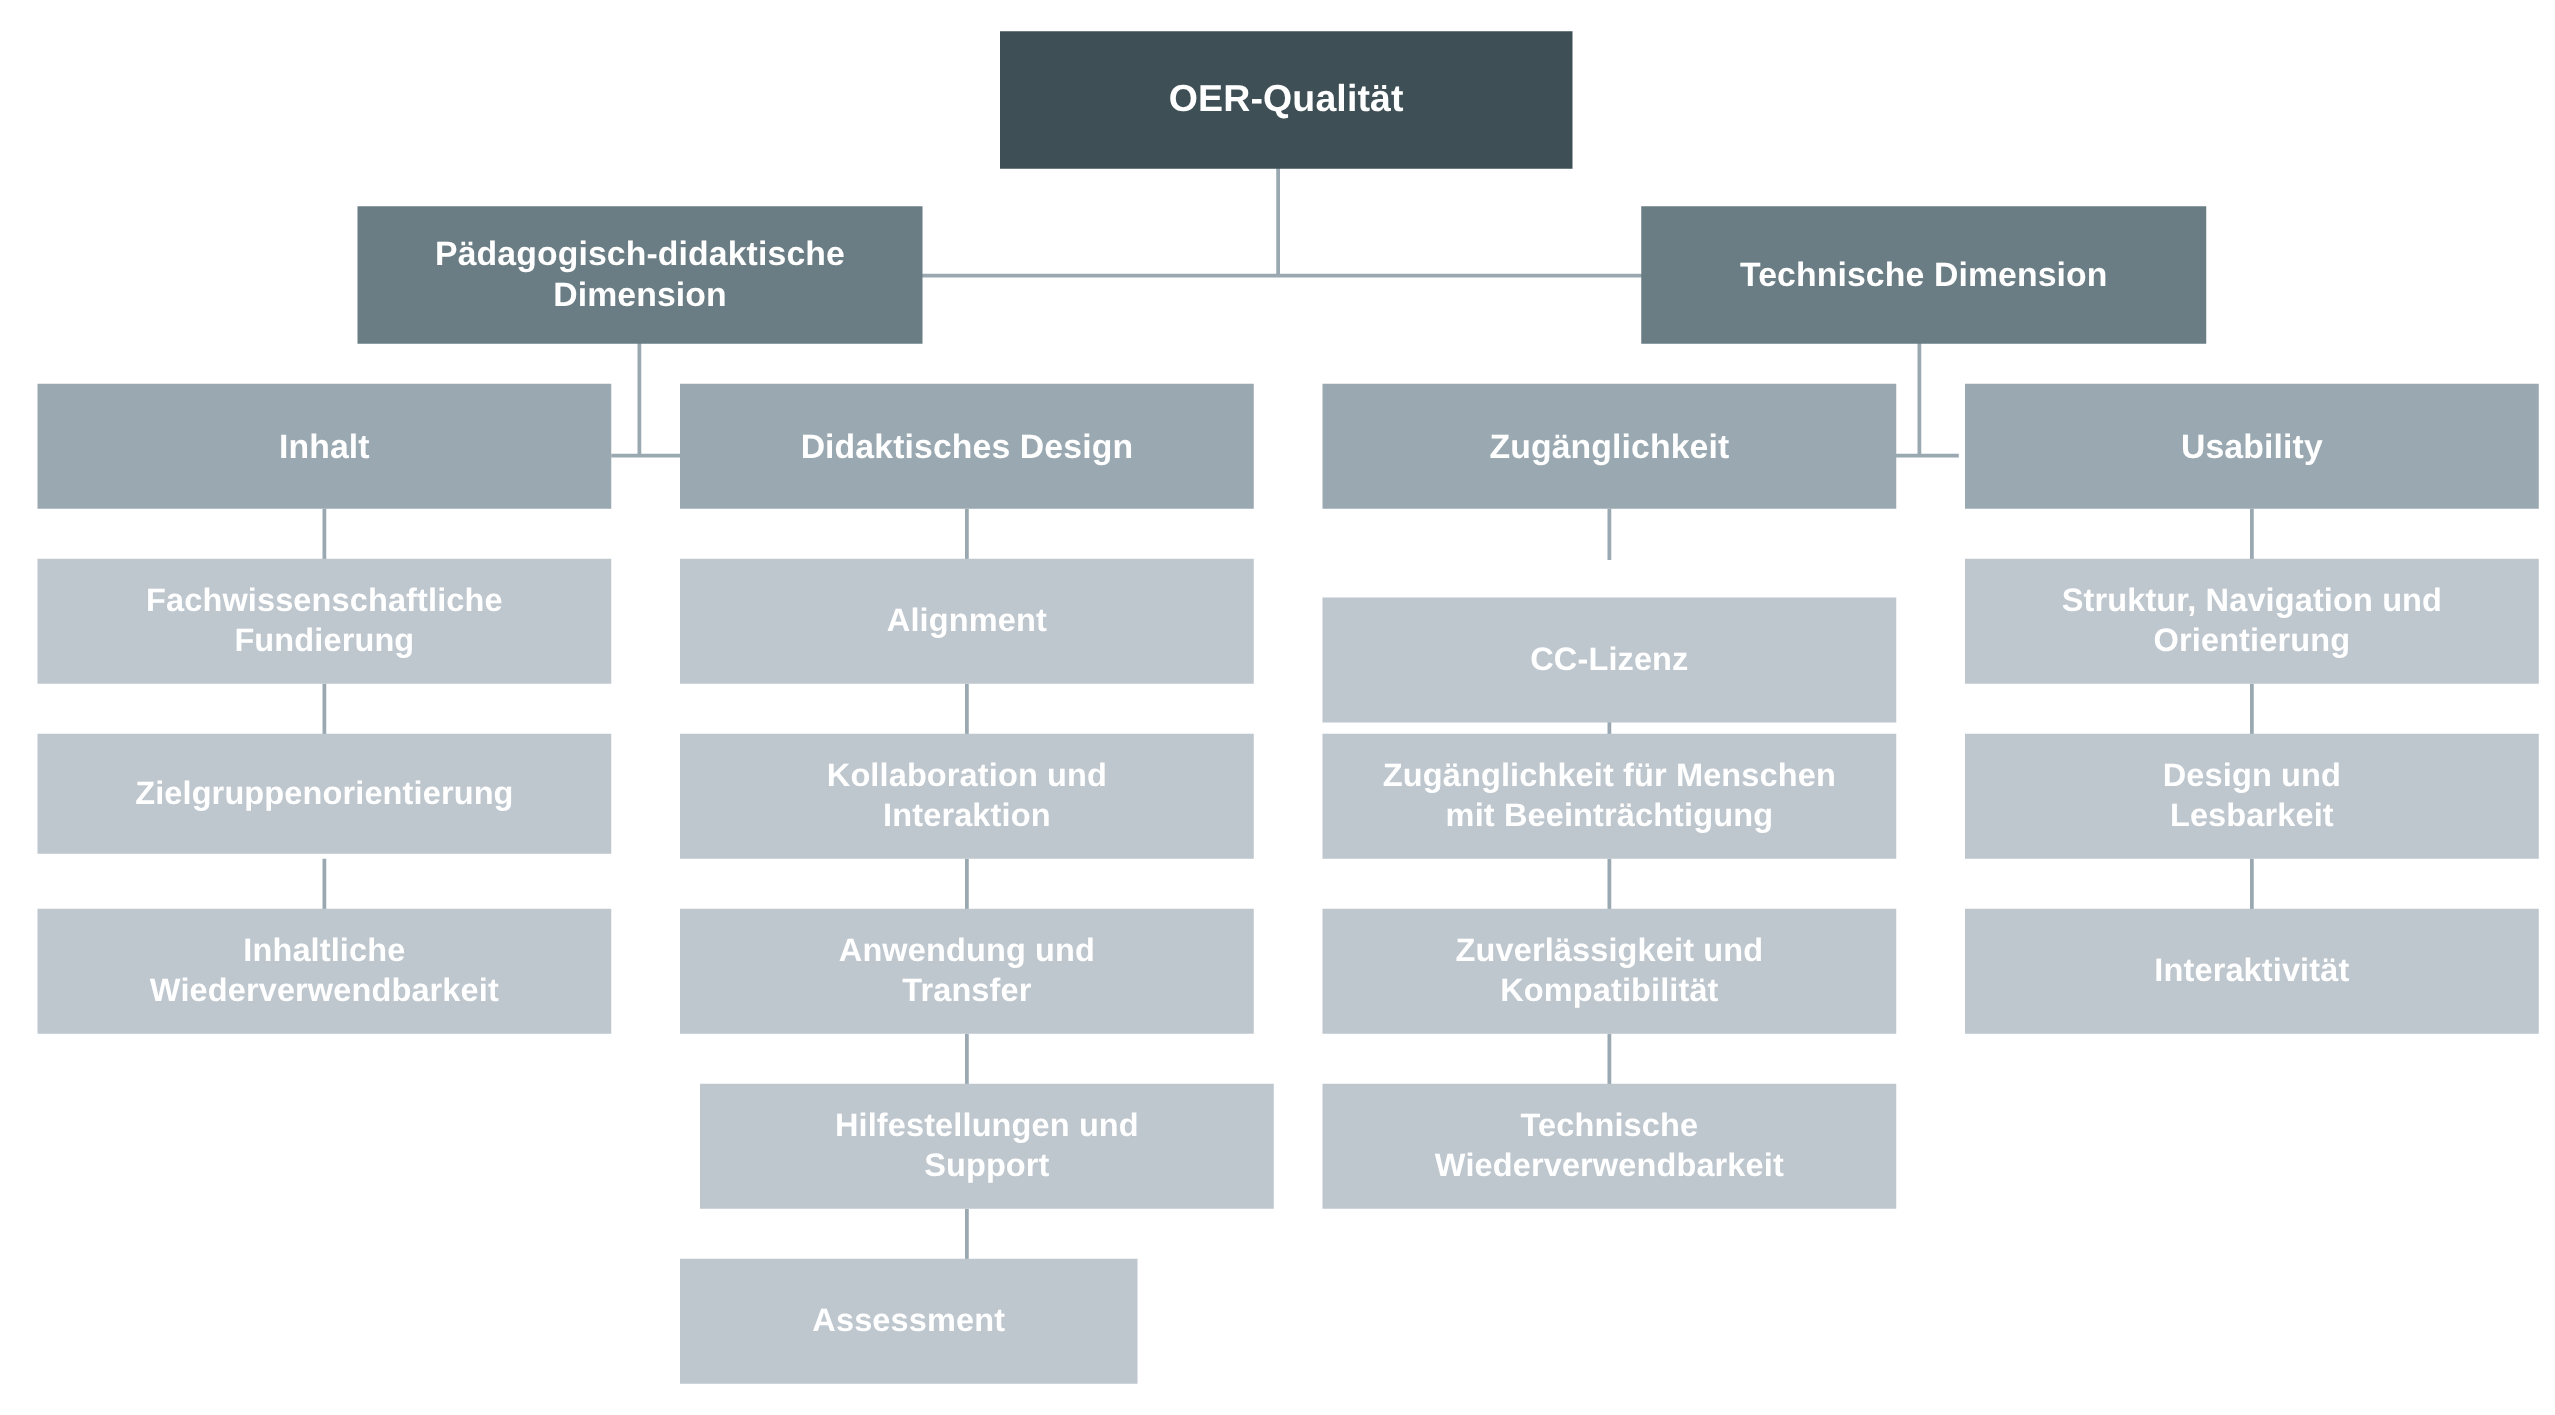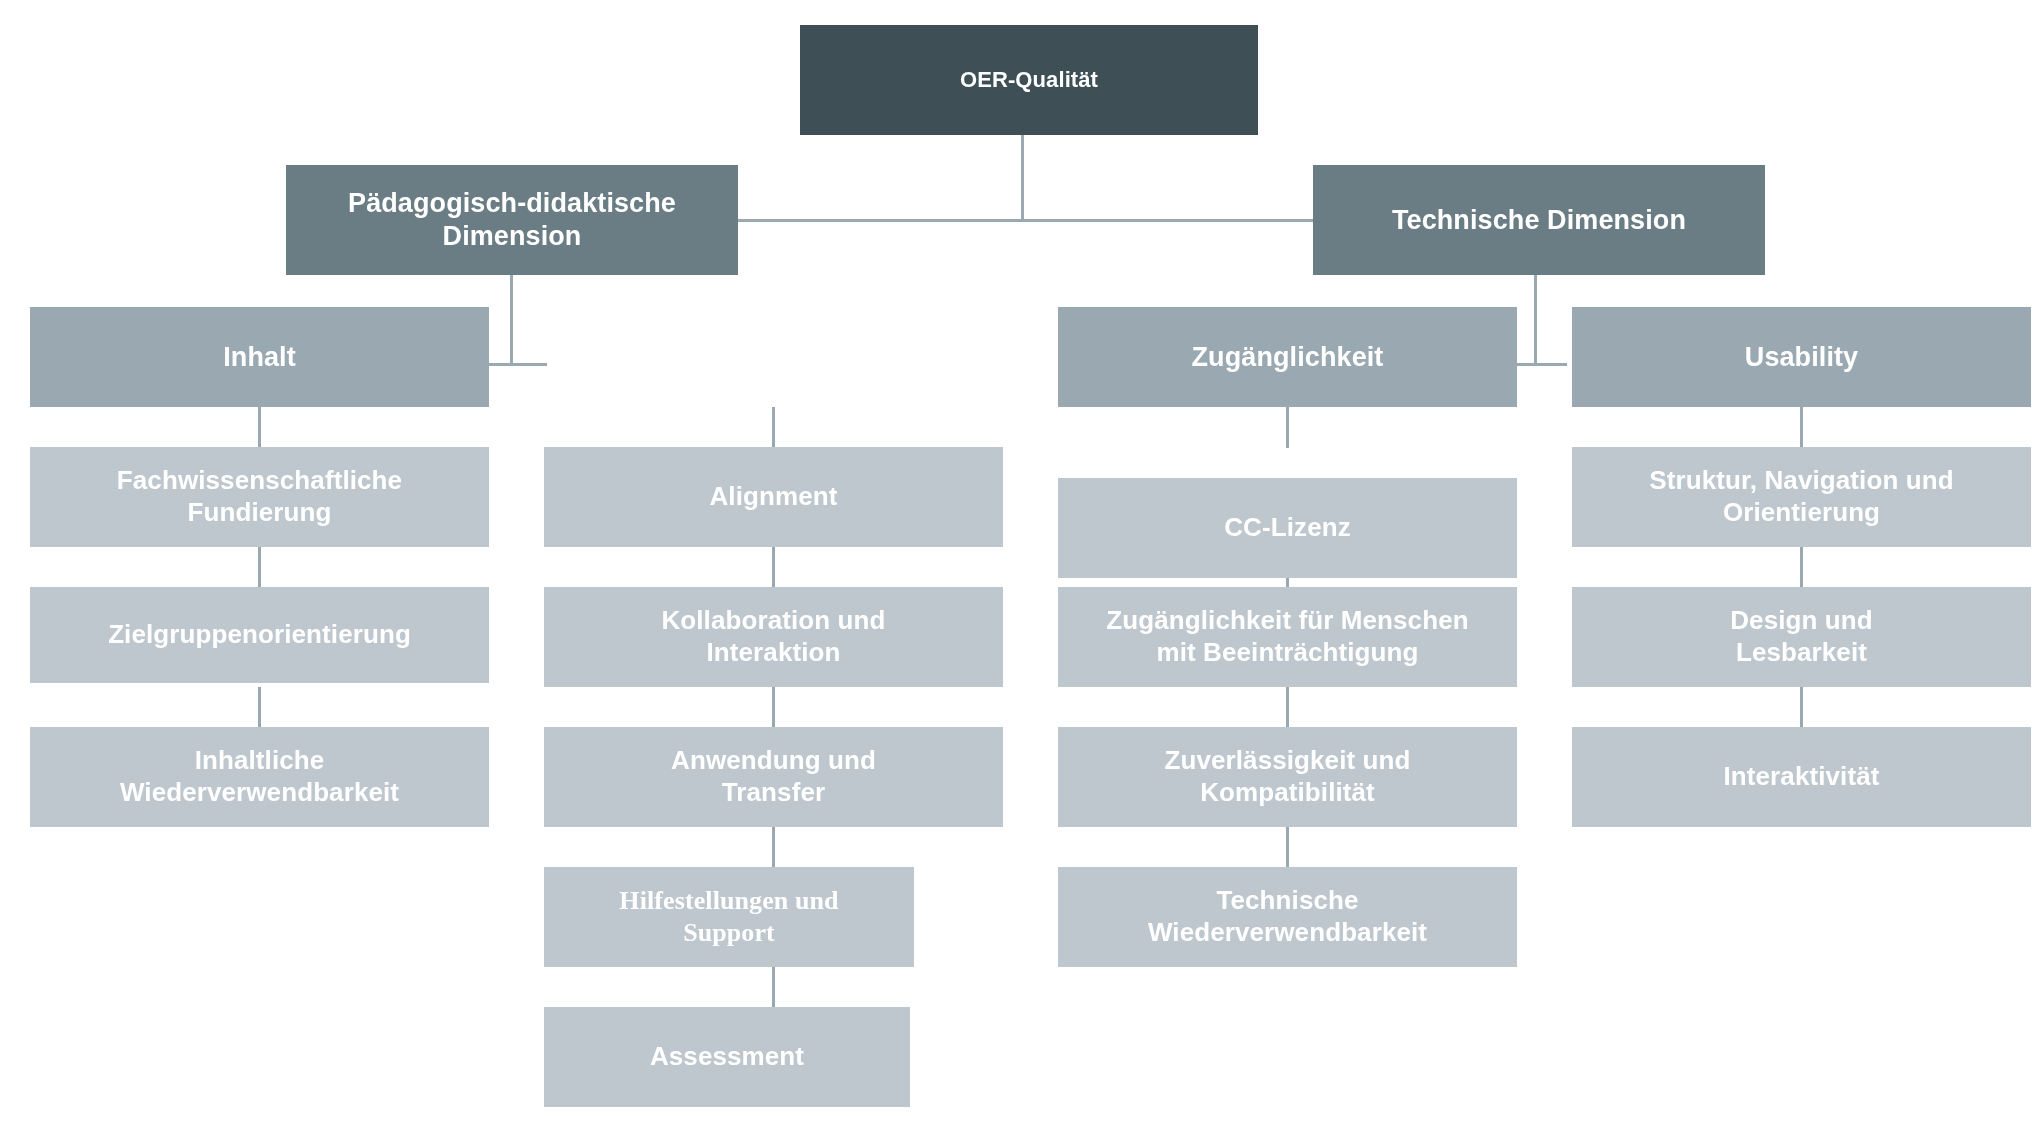--- a/index.html
+++ b/index.html
@@ -22,21 +22,21 @@
     align-items:center;
     justify-content:center;
     text-align:center;
     color:#ffffff;
     font-weight:700;
     line-height:1.22;
     padding:4px 12px;
     letter-spacing:0.1px;
     white-space:pre-line;
   }
-  .lvl-root{ background:#3e4f55; font-size:22px; }
+  .lvl-root{ background:#3e4f55; font-size:30px; }
   .lvl-dim { background:#6a7d84; font-size:27px; }
   .lvl-cat { background:#9aa9b1; font-size:27px; }
   .lvl-leaf{ background:#bec6ce; font-size:26px; }
 
   .connector{
     position:absolute;
     background:#9aa9b1;
   }
   .connector.v{ width:3px; }
   .connector.h{ height:3px; }
@@ -77,37 +77,38 @@
 
   <div class="node lvl-root" style="left:800px; top:25px; width:458px; height:110px;">OER-Qualität</div>
 
   <div class="node lvl-dim" style="left:286px; top:165px; width:452px; height:110px;">Pädagogisch-didaktische
 Dimension</div>
 
   <div class="node lvl-dim" style="left:1313px; top:165px; width:452px; height:110px;">Technische Dimension</div>
 
   <div class="node lvl-cat" style="left:30px; top:307px; width:459px; height:100px;">Inhalt</div>
 
+  <div class="node lvl-cat" style="left:544px; top:307px; width:459px; height:100px;">Didaktisches Design</div>
 
   <div class="node lvl-cat" style="left:1058px; top:307px; width:459px; height:100px;">Zugänglichkeit</div>
 
   <div class="node lvl-cat" style="left:1572px; top:307px; width:459px; height:100px;">Usability</div>
 
   <div class="node lvl-leaf" style="left:30px; top:447px; width:459px; height:100px;">Fachwissenschaftliche
 Fundierung</div>
   <div class="node lvl-leaf" style="left:30px; top:587px; width:459px; height:96px;">Zielgruppenorientierung</div>
   <div class="node lvl-leaf" style="left:30px; top:727px; width:459px; height:100px;">Inhaltliche
 Wiederverwendbarkeit</div>
 
   <div class="node lvl-leaf" style="left:544px; top:447px; width:459px; height:100px;">Alignment</div>
   <div class="node lvl-leaf" style="left:544px; top:587px; width:459px; height:100px;">Kollaboration und
 Interaktion</div>
   <div class="node lvl-leaf" style="left:544px; top:727px; width:459px; height:100px;">Anwendung und
 Transfer</div>
-  <div class="node lvl-leaf" style="left:544px; top:867px; width:370px; height:100px;font-family:Liberation Serif, serif;">Hilfestellungen und
+  <div class="node lvl-leaf" style="left:560px; top:867px; width:459px; height:100px;">Hilfestellungen und
 Support</div>
   <div class="node lvl-leaf" style="left:544px; top:1007px; width:366px; height:100px;">Assessment</div>
 
   <div class="node lvl-leaf" style="left:1058px; top:447px; width:459px; height:100px;margin-top:31px;">CC-Lizenz</div>
   <div class="node lvl-leaf" style="left:1058px; top:587px; width:459px; height:100px;">Zugänglichkeit für Menschen
 mit Beeinträchtigung</div>
   <div class="node lvl-leaf" style="left:1058px; top:727px; width:459px; height:100px;">Zuverlässigkeit und
 Kompatibilität</div>
   <div class="node lvl-leaf" style="left:1058px; top:867px; width:459px; height:100px;">Technische
 Wiederverwendbarkeit</div>

